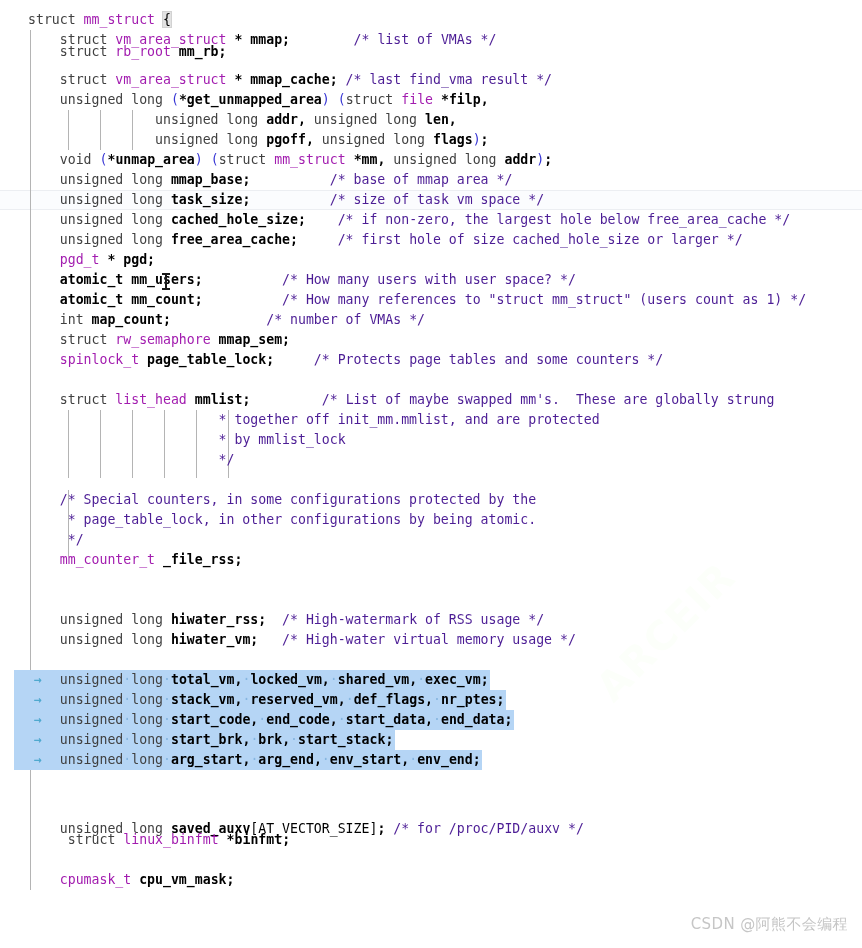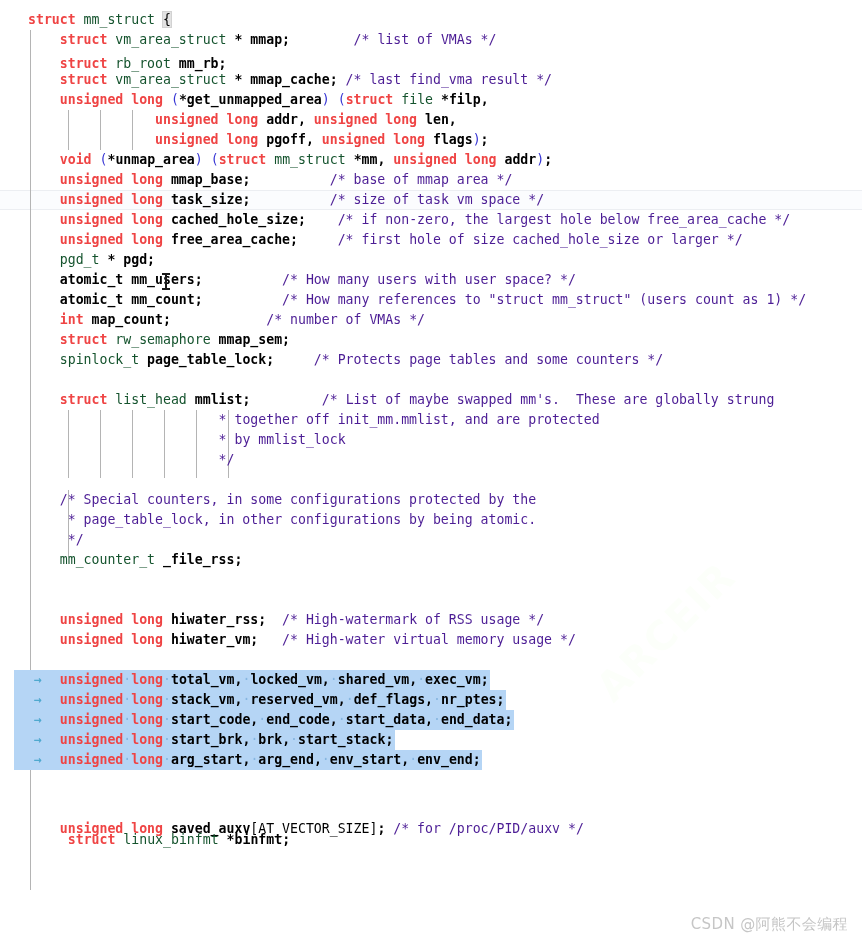--- a/index.html
+++ b/index.html
@@ -87,22 +87,22 @@
 
   
   .sel {
     position: absolute;
     height: 20px;
     background: #b5d5f5;
     z-index: 2;
   }
 
   
-  .kw   { color: #ef4444; font-weight: 700; text-align: right; }   
-  .typ  { color: #14532d; text-align: center; }                     
+  .kw   { color: #404040; font-weight: 400; text-align: right; }   
+  .typ  { color: #a21caf; text-align: center; }                     
   .cmt  { color: #4c1d95; }                      */
   .mac  { color: #d96fb8; }                     
   .pun  { color: #3634d4; }                     
   .id   { color: #000000; }
   .idb  { color: #000000; font-weight: 600; }
   .ws   { color: #86b6e0; }                     
   .tabm { color: #4fa9cf; font-weight: 700; }   
 
   
   .brace-match {
@@ -144,21 +144,21 @@
 
 <div id="editor">
 
   <div id="bg-watermark">ARCEIR</div>
 
   <div id="current-line" style="top: 190px;"></div>
 
   <div id="code-surface">
       <div class="line" style="top: 10px; left: 28px;"><span class="txt kw">struct </span><span class="txt typ">mm_struct</span><span class="txt id"> </span><span class="txt brace-match">{</span></div>
       <div class="line" style="top: 30px; left: 28px;"><span class="txt id">    </span><span class="txt kw">struct </span><span class="txt typ">vm_area_struct</span><span class="txt idb"> * mmap;</span><span class="txt id">        </span><span class="txt cmt">/* list of VMAs */</span></div>
-      <div class="line" style="top: 54px; left: 28px;"><span class="txt id">    </span><span class="txt kw">struct </span><span class="txt typ">rb_root</span><span class="txt idb"> mm_rb;</span></div>
+      <div class="line" style="top: 42px; left: 28px;"><span class="txt id">    </span><span class="txt kw">struct </span><span class="txt typ">rb_root</span><span class="txt idb"> mm_rb;</span></div>
       <div class="line" style="top: 70px; left: 28px;"><span class="txt id">    </span><span class="txt kw">struct </span><span class="txt typ">vm_area_struct</span><span class="txt idb"> * mmap_cache;</span><span class="txt id"> </span><span class="txt cmt">/* last find_vma result */</span></div>
       <div class="line" style="top: 90px; left: 28px;"><span class="txt id">    </span><span class="txt kw">unsigned long</span><span class="txt id"> </span><span class="txt pun">(</span><span class="txt idb">*get_unmapped_area</span><span class="txt pun">)</span><span class="txt id"> </span><span class="txt pun">(</span><span class="txt kw">struct </span><span class="txt typ">file</span><span class="txt idb"> *filp,</span></div>
       <div class="line" style="top: 130px; left: 28px;"><span class="txt id">                </span><span class="txt kw">unsigned long</span><span class="txt idb"> pgoff, </span><span class="txt kw">unsigned long</span><span class="txt idb"> flags</span><span class="txt pun">)</span><span class="txt idb">;</span></div>
       <div class="line" style="top: 110px; left: 28px;"><span class="txt id">                </span><span class="txt kw">unsigned long</span><span class="txt idb"> addr, </span><span class="txt kw">unsigned long</span><span class="txt idb"> len,</span></div>
       <div class="line" style="top: 150px; left: 28px;"><span class="txt id">    </span><span class="txt kw">void</span><span class="txt id"> </span><span class="txt pun">(</span><span class="txt idb">*unmap_area</span><span class="txt pun">)</span><span class="txt id"> </span><span class="txt pun">(</span><span class="txt kw">struct </span><span class="txt typ">mm_struct</span><span class="txt idb"> *mm, </span><span class="txt kw">unsigned long</span><span class="txt idb"> addr</span><span class="txt pun">)</span><span class="txt idb">;</span></div>
       <div class="line" style="top: 170px; left: 28px;"><span class="txt id">    </span><span class="txt kw">unsigned long</span><span class="txt idb"> mmap_base;</span><span class="txt id">          </span><span class="txt cmt">/* base of mmap area */</span></div>
       <div class="line" style="top: 190px; left: 28px;"><span class="txt id">    </span><span class="txt kw">unsigned long</span><span class="txt idb"> task_size;</span><span class="txt id">          </span><span class="txt cmt">/* size of task vm space */</span></div>
       <div class="line" style="top: 210px; left: 28px;"><span class="txt id">    </span><span class="txt kw">unsigned long</span><span class="txt idb"> cached_hole_size;</span><span class="txt id">    </span><span class="txt cmt">/* if non-zero, the largest hole below free_area_cache */</span></div>
       <div class="line" style="top: 230px; left: 28px;"><span class="txt id">    </span><span class="txt kw">unsigned long</span><span class="txt idb"> free_area_cache;</span><span class="txt id">     </span><span class="txt cmt">/* first hole of size cached_hole_size or larger */</span></div>
       <div class="line" style="top: 250px; left: 28px;"><span class="txt id">    </span><span class="txt typ">pgd_t</span><span class="txt idb"> * pgd;</span></div>
@@ -194,20 +194,21 @@
       <div class="line" style="top: 730px; left: 34px;"><span class="tabm">→</span></div>
       <div class="line" style="top: 730px; left: 28px;"><span class="txt id">    </span><span class="txt kw">unsigned</span><span class="txt ws">·</span><span class="txt kw">long</span><span class="txt ws">·</span><span class="txt idb">start_brk,</span><span class="txt ws">·</span><span class="txt idb">brk,</span><span class="txt ws">·</span><span class="txt idb">start_stack;</span></div>
       <div class="sel" style="top: 750px; left: 14px; width: 468.01px;"></div>
       <div class="line" style="top: 750px; left: 34px;"><span class="tabm">→</span></div>
       <div class="line" style="top: 750px; left: 28px;"><span class="txt id">    </span><span class="txt kw">unsigned</span><span class="txt ws">·</span><span class="txt kw">long</span><span class="txt ws">·</span><span class="txt idb">arg_start,</span><span class="txt ws">·</span><span class="txt idb">arg_end,</span><span class="txt ws">·</span><span class="txt idb">env_start,</span><span class="txt ws">·</span><span class="txt idb">env_end;</span></div>
       <div class="line" style="top: 770px; left: 28px;"></div>
       <div class="line" style="top: 790px; left: 28px; margin-top: 29px;"><span class="txt id">    </span><span class="txt kw">unsigned long</span><span class="txt idb"> saved_auxv</span><span class="txt mac">[</span><span class="txt mac">AT_VECTOR_SIZE</span><span class="txt mac">]</span><span class="txt idb">; </span><span class="txt cmt">/* for /proc/PID/auxv */</span></div>
       <div class="line" style="top: 810px; left: 28px;"></div>
       <div class="line" style="top: 830px; left: 36px;"><span class="txt id">    </span><span class="txt kw">struct </span><span class="txt typ">linux_binfmt</span><span class="txt idb"> *binfmt;</span></div>
       <div class="line" style="top: 850px; left: 28px;"></div>
+      <div class="line" style="top: 870px; left: 28px;"><span class="txt id">    </span><span class="txt typ">cpumask_t</span><span class="txt idb"> cpu_vm_mask;</span></div>
     </div>
 
   <div id="mouse-cursor" style="left: 162px; top: 273px; width: 8px; height: 17px;">
     <div class="cap-t"></div>
       <div class="stem"></div>
       <div class="cap-b"></div>
   </div>
 
   <div id="footer-watermark">CSDN @阿熊不会编程</div>
 <div class="indent-guide" style="left: 30px; top: 30px; height: 860px;"></div>

